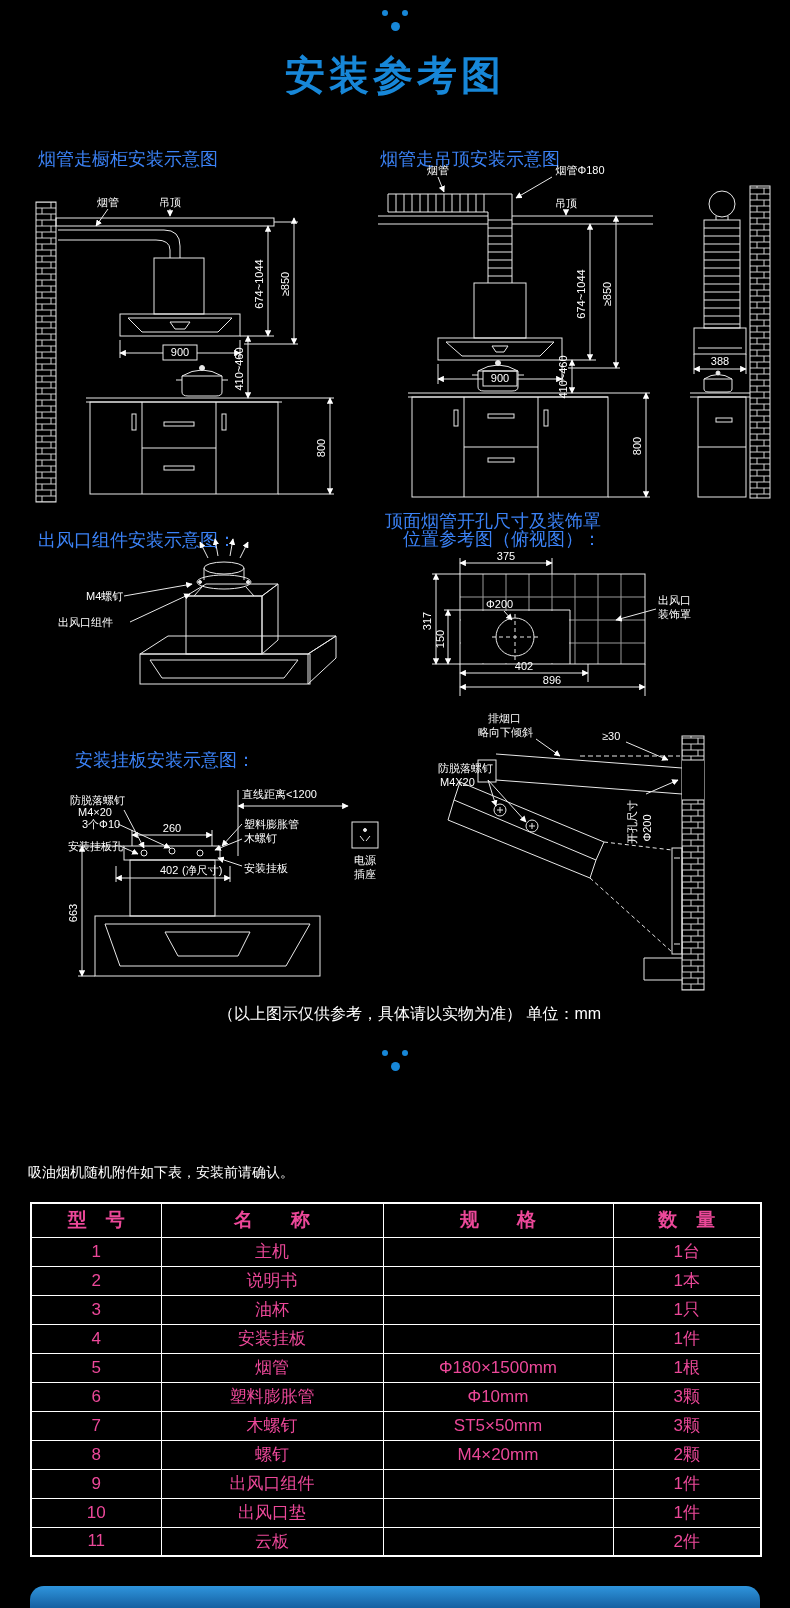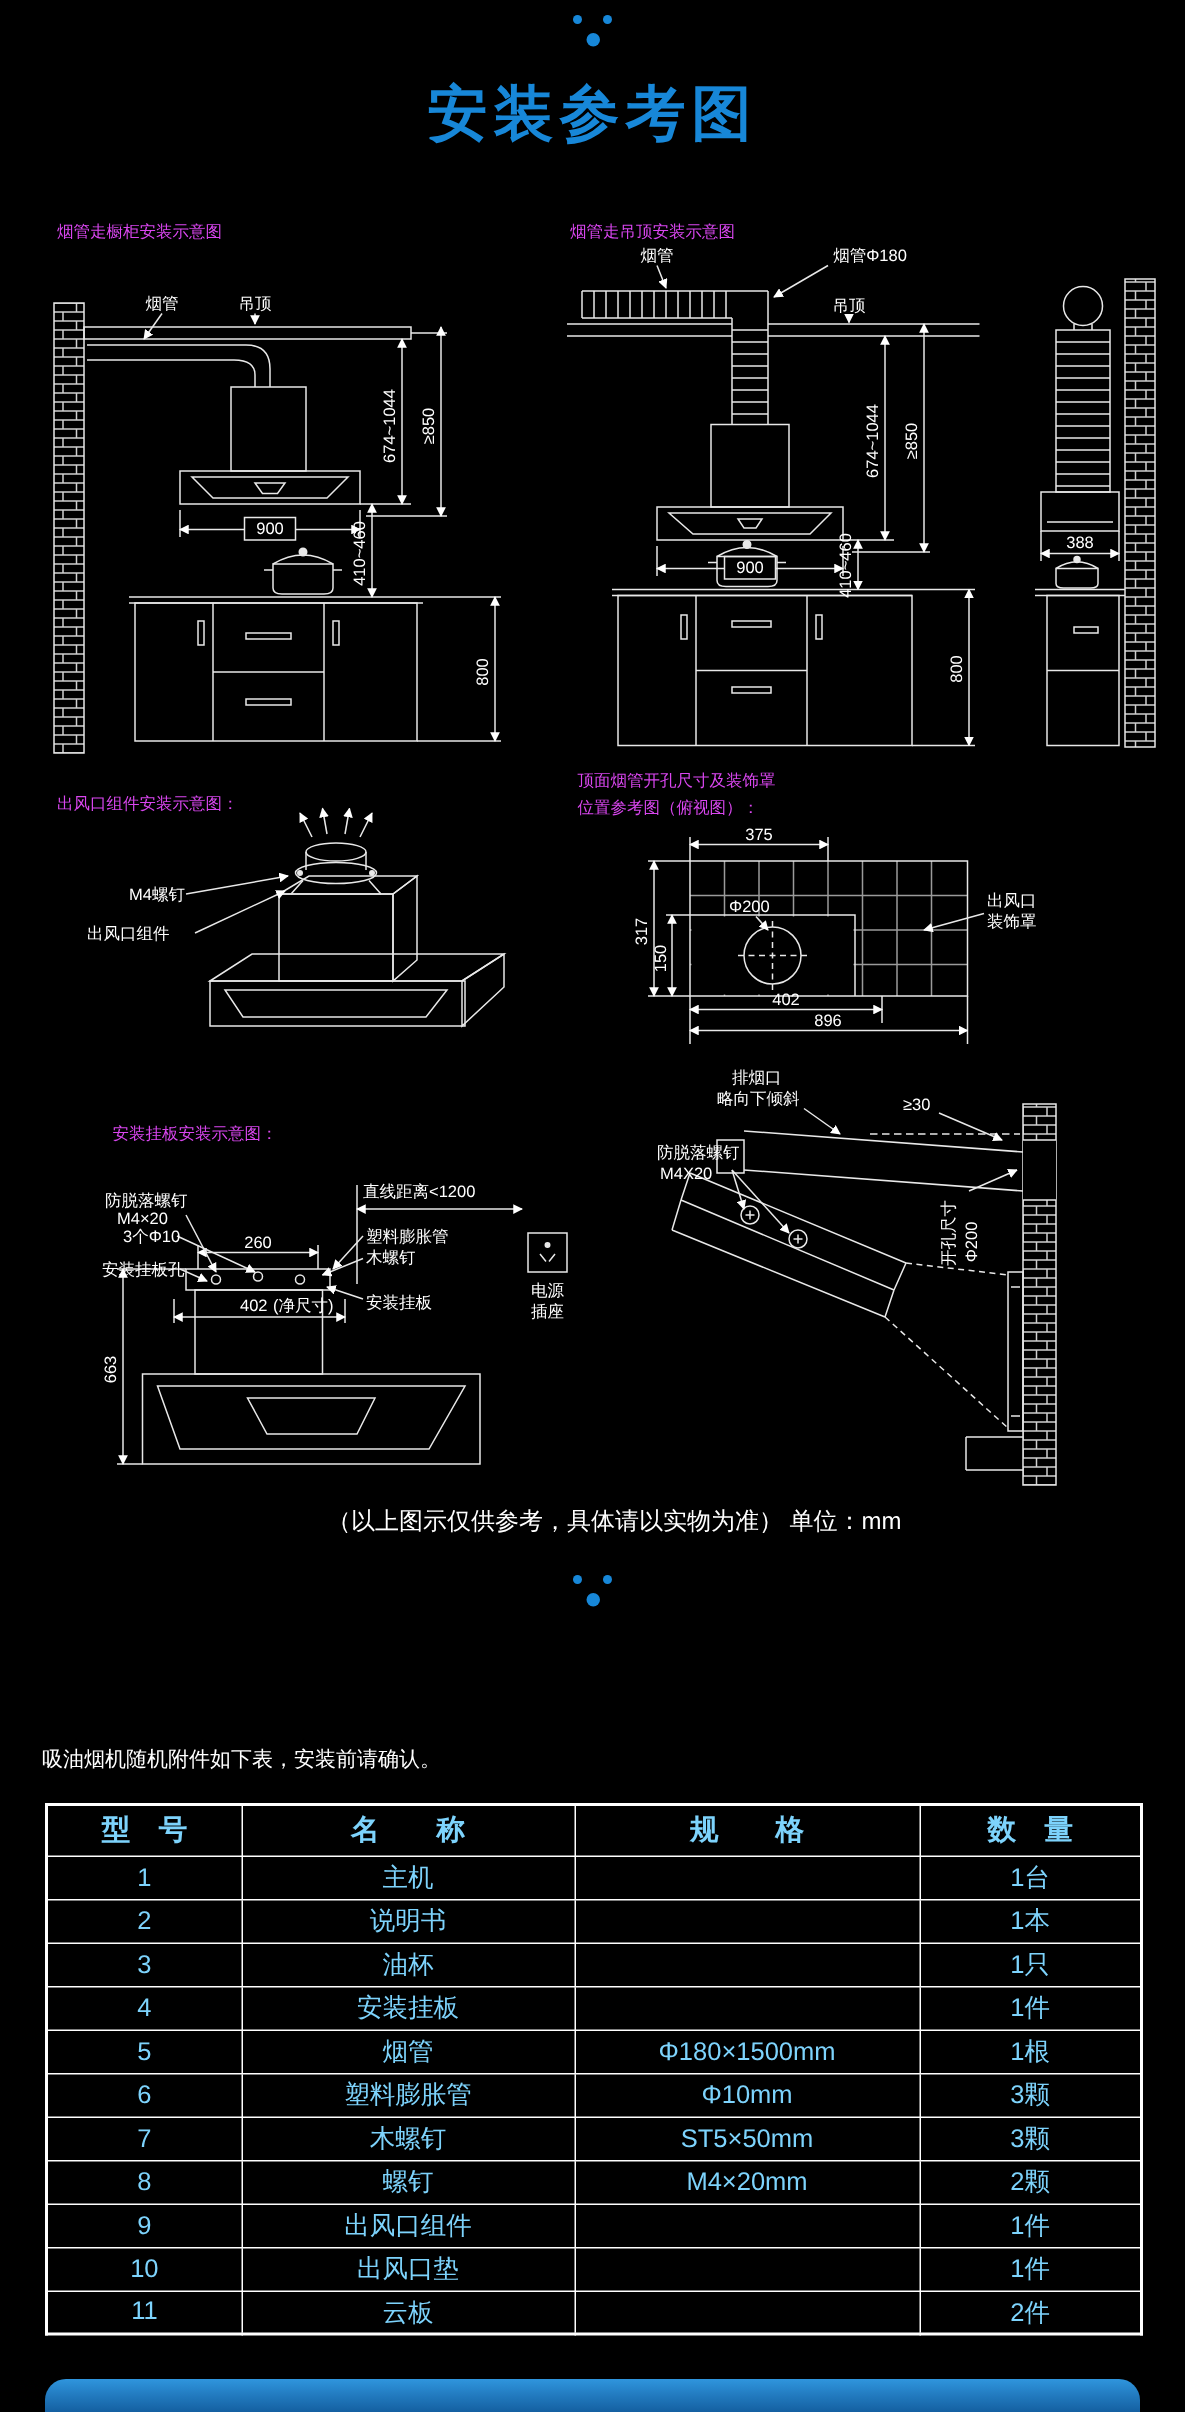--- a/index.html
+++ b/index.html
@@ -5,27 +5,27 @@
   * { margin:0; padding:0; box-sizing:border-box; }
   html,body { background:#000; }
   body { font-family:"Liberation Sans", sans-serif; }
   .page { position:relative; width:790px; height:1608px; background:#000; margin:0 auto; overflow:hidden; }
   .abs { position:absolute; }
   .dots { left:0; right:0; display:flex; flex-direction:column; align-items:center; gap:6px; }
   .dots .row { display:flex; gap:14px; }
   .dot { width:6px; height:6px; border-radius:50%; background:#1787d8; }
   .dot.big { width:9px; height:9px; }
   .main-title { left:0; right:0; text-align:center; color:#1787d8; font-size:40px; font-weight:bold; letter-spacing:4px; }
-  .seclabel { color:#d946ef; font-size:11px; white-space:nowrap; }
+  .seclabel { color:#3b82f6; font-size:18px; white-space:nowrap; }
   .seclabel .line { display:block; line-height:18px; }
   .note { left:0; right:0; text-align:center; color:#fff; font-size:16px;padding-left:29px; }
   .intro { color:#fff; font-size:14px; }
   svg { overflow:visible; }
   svg text { font-family:"Liberation Sans", sans-serif; fill:#ffffff; font-size:11px; }
-  .packing-table { border-collapse:collapse; width:730px; color:#7dd3fc; border:2px solid #fff; table-layout:fixed; }
+  .packing-table { border-collapse:collapse; width:730px; color:#ec4899; border:2px solid #fff; table-layout:fixed; }
   .packing-table th, .packing-table td { border:1px solid #fff; text-align:center; font-size:17px; height:29px; padding:0 2px; }
   .packing-table th { font-size:19px; font-weight:bold; height:34px; }
   .bottom-bar { width:730px; height:23px; border-radius:14px 14px 0 0; background:linear-gradient(180deg,#2f95dd,#135d9e); }
 </style>
 </head>
 <body>
 
 <div class="page">
 
   <svg width="0" height="0" class="abs" aria-hidden="true">
@@ -166,21 +166,21 @@
     <text x="198" y="49" text-anchor="middle">吊顶</text>
     <text x="132" y="224" text-anchor="middle">900</text>
     <text x="217" y="136" text-anchor="middle" transform="rotate(-90 217 136)">674~1044</text>
     <text x="243" y="136" text-anchor="middle" transform="rotate(-90 243 136)">≥850</text>
     <text x="199" y="219" text-anchor="middle" transform="rotate(-90 199 219)">410~460</text>
     <text x="273" y="288" text-anchor="middle" transform="rotate(-90 273 288)">800</text>
     <text x="352" y="207" text-anchor="middle">388</text>
   </svg>
 
   <div class="abs seclabel" style="left:38px; top:528px;">出风口组件安装示意图：</div>
-  <div class="abs seclabel" style="left:385px; top:512px;">
+  <div class="abs seclabel" style="left:385px; top:512px;text-align:right;">
     <span class="line">顶面烟管开孔尺寸及装饰罩</span>
     <span class="line">位置参考图（俯视图）：</span>
   </div>
 
   <svg class="abs" style="left:40px; top:534px;" width="310" height="175" viewBox="0 0 310 175">
     <g stroke="#e8e8e8" fill="none" stroke-width="1">
       <path d="M168 24L160 8" marker-end="url(#ah)"></path>
       <path d="M178 22L175 5" marker-end="url(#ah)"></path>
       <path d="M190 22L193 5" marker-end="url(#ah)"></path>
       <path d="M200 24L208 8" marker-end="url(#ah)"></path>

